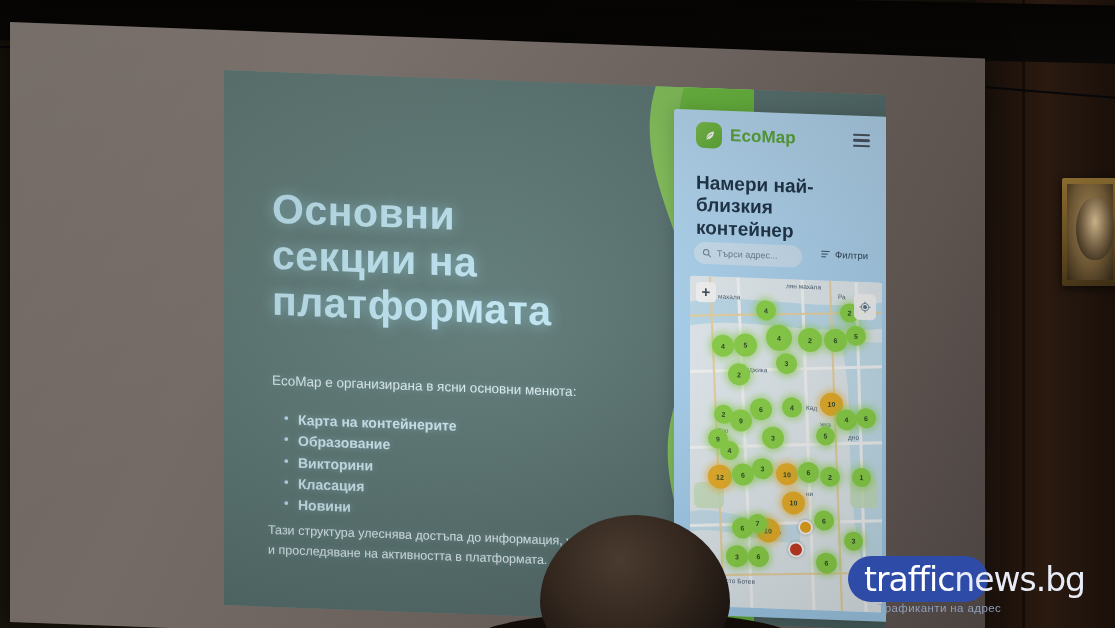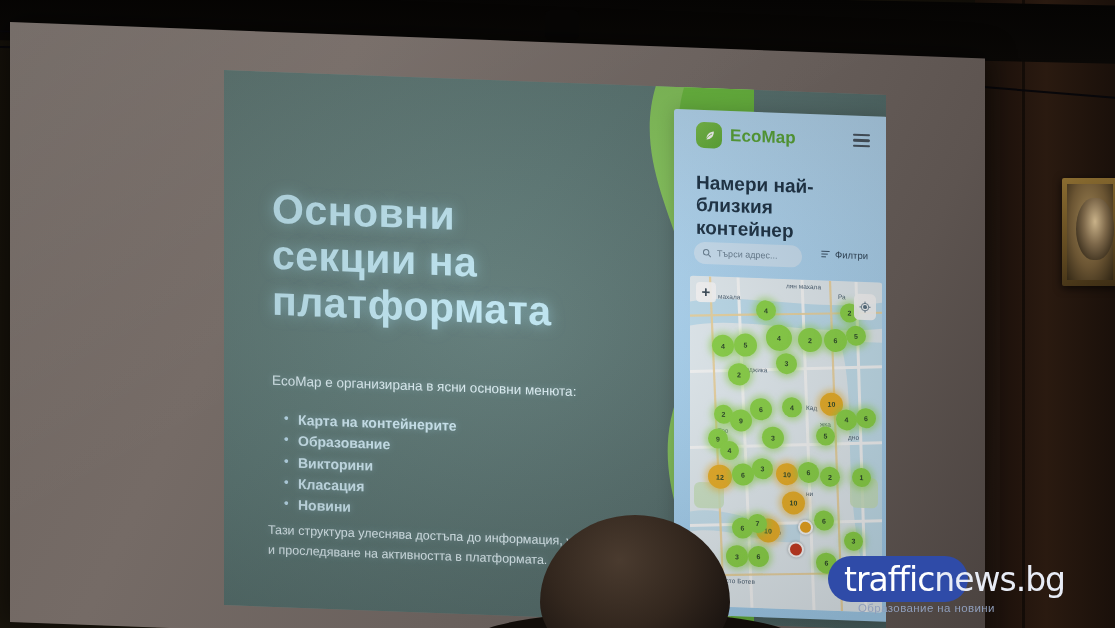--- a/index.html
+++ b/index.html
@@ -98,21 +98,21 @@
 
   
   .head{position:absolute;left:540px;top:515px;width:190px;height:150px;
     border-radius:50% 50% 42% 42%/58% 58% 42% 42%;
     background:radial-gradient(ellipse at 42% 30%,#4a3b2f 0%,#33271e 45%,#1c1511 78%,#110c09 100%);
     filter:blur(.4px);}
   .shoulder{position:absolute;left:470px;top:612px;width:330px;height:60px;border-radius:50% 50% 0 0;
     background:#120d09;}
 
   
-  .wm{position:absolute;left:828px;top:550px;width:235px;height:70px;}
+  .wm{position:absolute;left:848px;top:550px;width:235px;height:70px;}
   .wm-pill{position:absolute;left:0;top:6px;width:140px;height:46px;border-radius:23px;background:#2f4ba8;}
   .wm-text{position:absolute;left:16px;top:10px;font-size:33px;line-height:40px;color:#ffffff;
     letter-spacing:-1px;font-family:"DejaVu Sans",sans-serif;}
   .wm-text b{font-weight:normal;color:#ffffff;}
   .wm-text span{color:#e8ecf6;}
   .wm-tag{position:absolute;left:30px;top:52px;color:#8f9ebb;font-size:11.5px;letter-spacing:.4px;}
 
   
   .frame{position:absolute;left:1062px;top:178px;width:56px;height:108px;
     background:linear-gradient(160deg,#8a6c30,#5f4820 60%,#3b2c14);border-radius:2px;
@@ -304,16 +304,16 @@
   </div>
 
   <div class="shoulder"></div>
   <div class="head"></div>
 
   <div class="wm">
     <div class="wm-pill"></div>
     <div class="wm-text">
       <b>traffic</b><span>news.bg</span>
     </div>
-    <div class="wm-tag">Образование на новини</div>
+    <div class="wm-tag">Трафиканти на адрес</div>
   </div>
 
 </div>
 
 </body></html>

